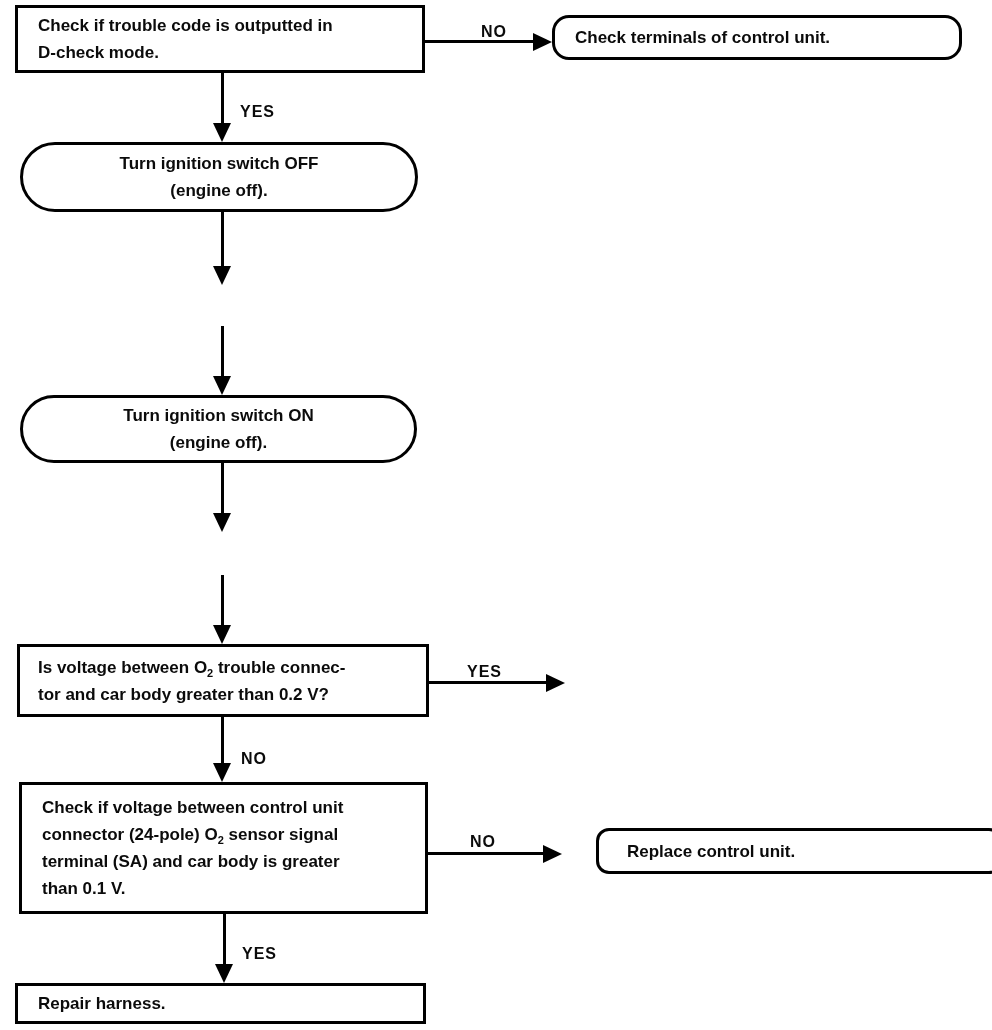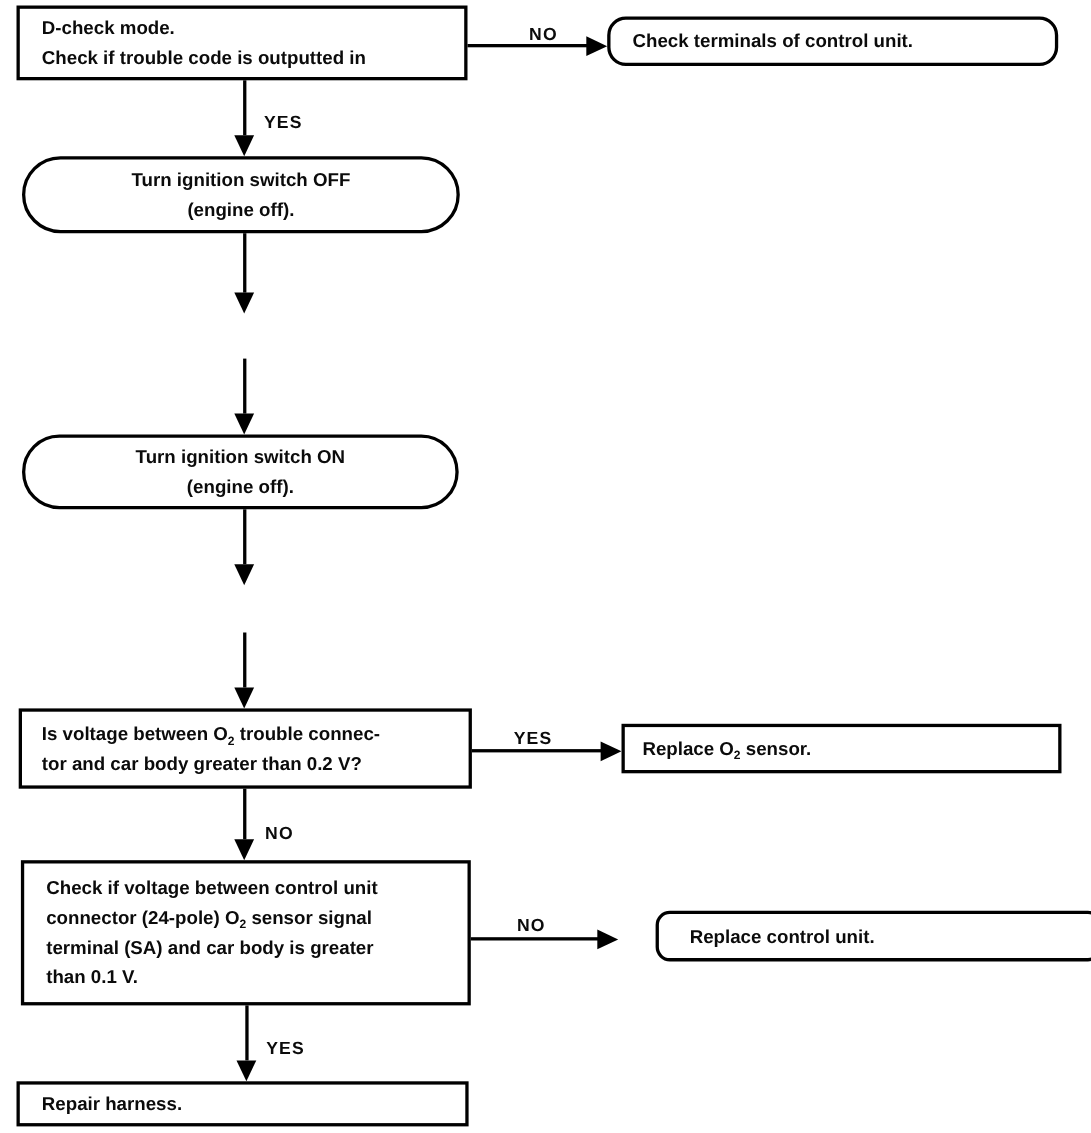--- a/index.html
+++ b/index.html
@@ -62,22 +62,22 @@
     letter-spacing: 1px;
     margin-top: 13px;
   }
 </style>
 </head>
 <body>
 
 <div id="flowchart">
 
   <div class="node rect pl" style="left:15px; top:5px; width:410px; height:68px;">
+    <div>Check if trouble code is outputted in</div>
     <div>D-check mode.</div>
-    <div>Check if trouble code is outputted in</div>
   </div>
 
   <div class="hline" style="left:425px; top:40px; width:112px;"></div>
   <div class="head-right" style="left:533px; top:33px;"></div>
   <div class="edge-label" style="left:462px; top:10px; width:64px; text-align:center;">NO</div>
 
   <div class="node rect pl" style="left:552px; top:15px; width:410px; height:45px;border-radius:17px;">
     <div>Check terminals of control unit.</div>
   </div>
 
@@ -115,23 +115,20 @@
 
   <div class="node rect pl" style="left:17px; top:644px; width:412px; height:73px; padding-left:18px;">
     <div><span>Is voltage between O</span><sub>2</sub><span> trouble connec-</span></div>
     <div>tor and car body greater than 0.2 V?</div>
   </div>
 
   <div class="hline" style="left:429px; top:681px; width:118px;"></div>
   <div class="head-right" style="left:546px; top:674px;"></div>
   <div class="edge-label" style="left:467px; top:650px;">YES</div>
 
-  <div class="node rect pl" style="left:565px; top:658px; width:400px; height:45px; padding-left:16px;">
-    <div><span>Replace O</span><sub>2</sub><span> sensor.</span></div>
-  </div>
 
   <div class="vline" style="left:221px; top:717px; height:46px;"></div>
   <div class="head-down" style="left:213px; top:763px;"></div>
   <div class="edge-label" style="left:241px; top:737px;">NO</div>
 
   <div class="node rect pl" style="left:19px; top:782px; width:409px; height:132px; ">
     <div>Check if voltage between control unit</div>
     <div><span>connector (24-pole) O</span><sub>2</sub><span> sensor signal</span></div>
     <div>terminal (SA) and car body is greater</div>
     <div>than 0.1 V.</div>

